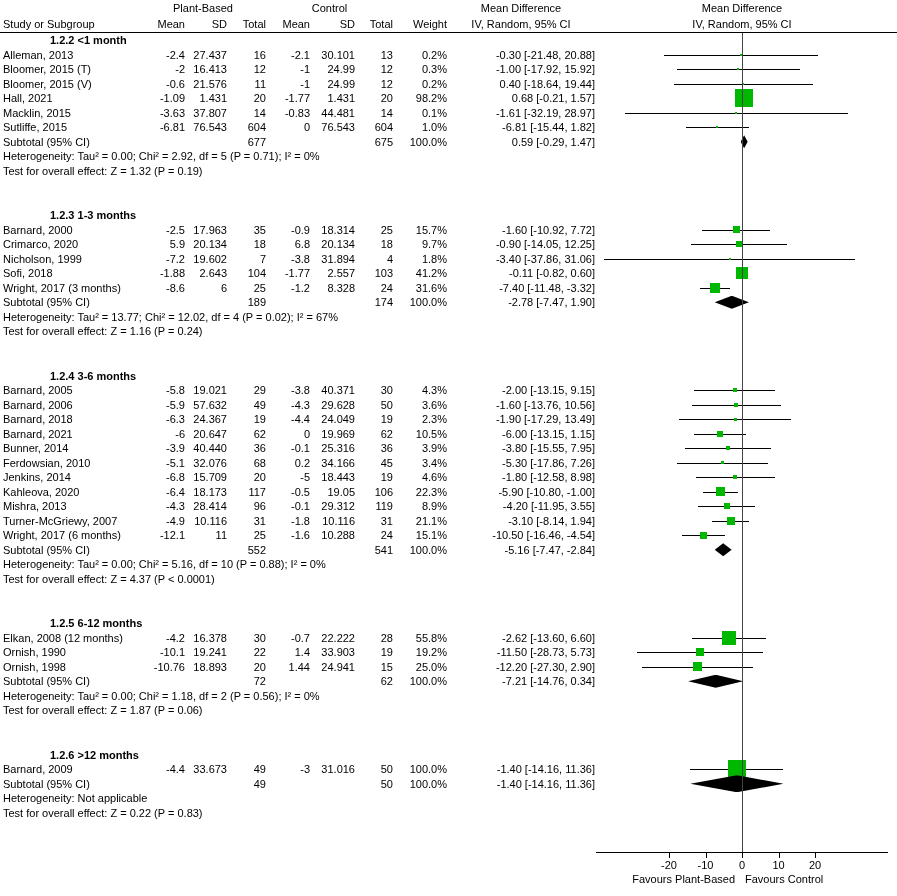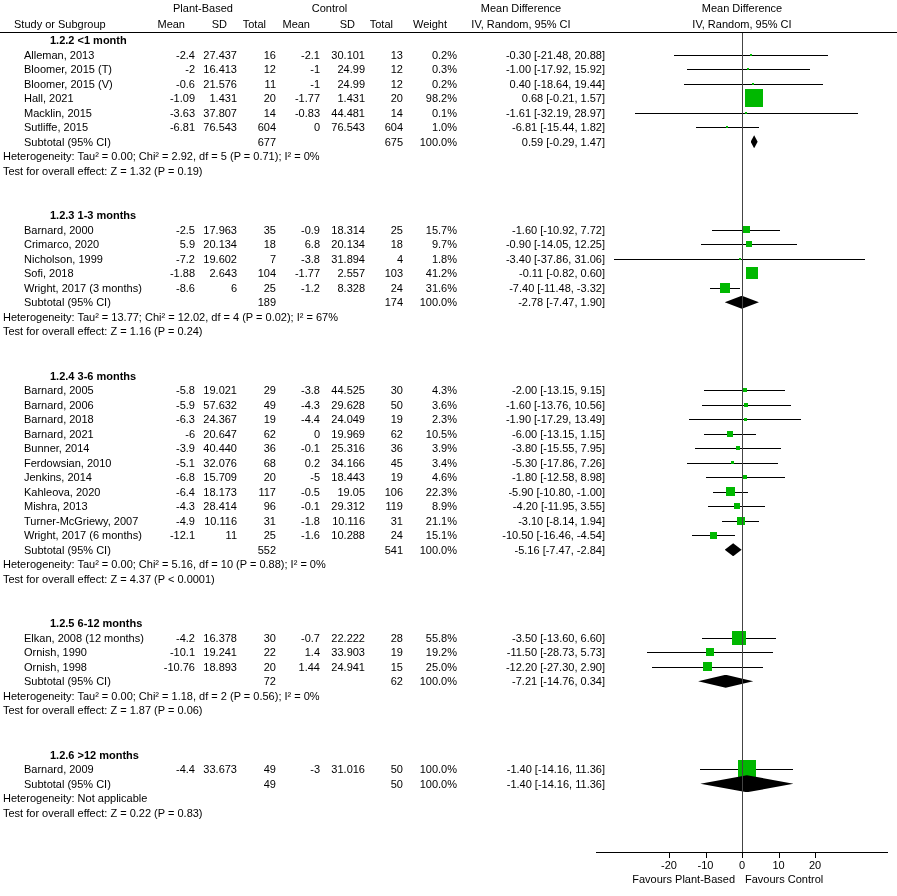--- a/index.html
+++ b/index.html
@@ -12,24 +12,24 @@
   .grid {
     display:grid;
     grid-template-columns:140px 45px 42px 39px 44px 45px 38px 54px 148px 302px;
   }
   .hdr { font-weight:normal; }
   .hdr .r1, .hdr .r2 { height:16px; line-height:16px; }
   .hdr-sep { border-bottom:1px solid #000; width:897px; height:0; }
   .c { white-space:nowrap; overflow:visible; }
   .num { text-align:right; }
   .ctr { text-align:center; }
-  .row { height:14.5px; line-height:14.5px;margin-left:10px; }
+  .row { height:14.5px; line-height:14.5px; }
   .textrow { height:14.5px; line-height:14.5px; padding-left:3px; white-space:nowrap; }
   .sect { font-weight:bold;margin-left:47px; }
-  .study-cell { padding-left:14px; }
+  .study-cell { padding-left:3px; }
   .bold { font-weight:normal; }
   .spacer { height:30px; }
   .plotcell { position:relative; }
   .ciline { position:absolute; height:1px; background:#000; top:7px; }
   .marker { position:absolute; background:#00b800; }
   .diamond { position:absolute; background:#000;
              clip-path:polygon(0 50%, 50% 0, 100% 50%, 50% 100%); }
   .zeroline { position:absolute; width:1px; background:#444; left:742px; top:33px; height:819px; }
   .axis { position:absolute; left:595px; top:820px; width:302px; height:76px; }
   .axis-line { position:absolute; left:1px; top:32px; width:292px; height:1px; background:#000; }
@@ -270,21 +270,21 @@
       <div class="textrow">Heterogeneity: Tau² = 13.77; Chi² = 12.02, df = 4 (P = 0.02); I² = 67%</div>
       <div class="textrow">Test for overall effect: Z = 1.16 (P = 0.24)</div>
       <div class="spacer"></div>
       <div class="textrow sect">1.2.4 3-6 months</div>
       <div class="grid row">
         <div class="c study-cell">Barnard, 2005</div>
         <div class="c num">-5.8</div>
         <div class="c num">19.021</div>
         <div class="c num">29</div>
         <div class="c num">-3.8</div>
-        <div class="c num">44.525</div>
+        <div class="c num">40.371</div>
         <div class="c num">30</div>
         <div class="c num">4.3%</div>
         <div class="c num">-2.00 [-13.15, 9.15]</div>
         <div class="plotcell">
           <div class="ciline" style="left: 99.0025px; width: 81.395px;"></div>
           <div class="marker" style="height: 4px; width: 4px; left: 137.7px; top: 5.25px;"></div>
         </div>
       </div>
       <div class="grid row">
         <div class="c study-cell">Barnard, 2006</div>
@@ -456,21 +456,21 @@
       <div class="textrow sect">1.2.5 6-12 months</div>
       <div class="grid row">
         <div class="c study-cell">Elkan, 2008 (12 months)</div>
         <div class="c num">-4.2</div>
         <div class="c num">16.378</div>
         <div class="c num">30</div>
         <div class="c num">-0.7</div>
         <div class="c num">22.222</div>
         <div class="c num">28</div>
         <div class="c num">55.8%</div>
-        <div class="c num">-3.50 [-13.60, 6.60]</div>
+        <div class="c num">-2.62 [-13.60, 6.60]</div>
         <div class="plotcell">
           <div class="ciline" style="left: 97.36px; width: 73.73px;"></div>
           <div class="marker" style="height: 14px; width: 14px; left: 127.225px; top: 0.25px;"></div>
         </div>
       </div>
       <div class="grid row">
         <div class="c study-cell">Ornish, 1990</div>
         <div class="c num">-10.1</div>
         <div class="c num">19.241</div>
         <div class="c num">22</div>

